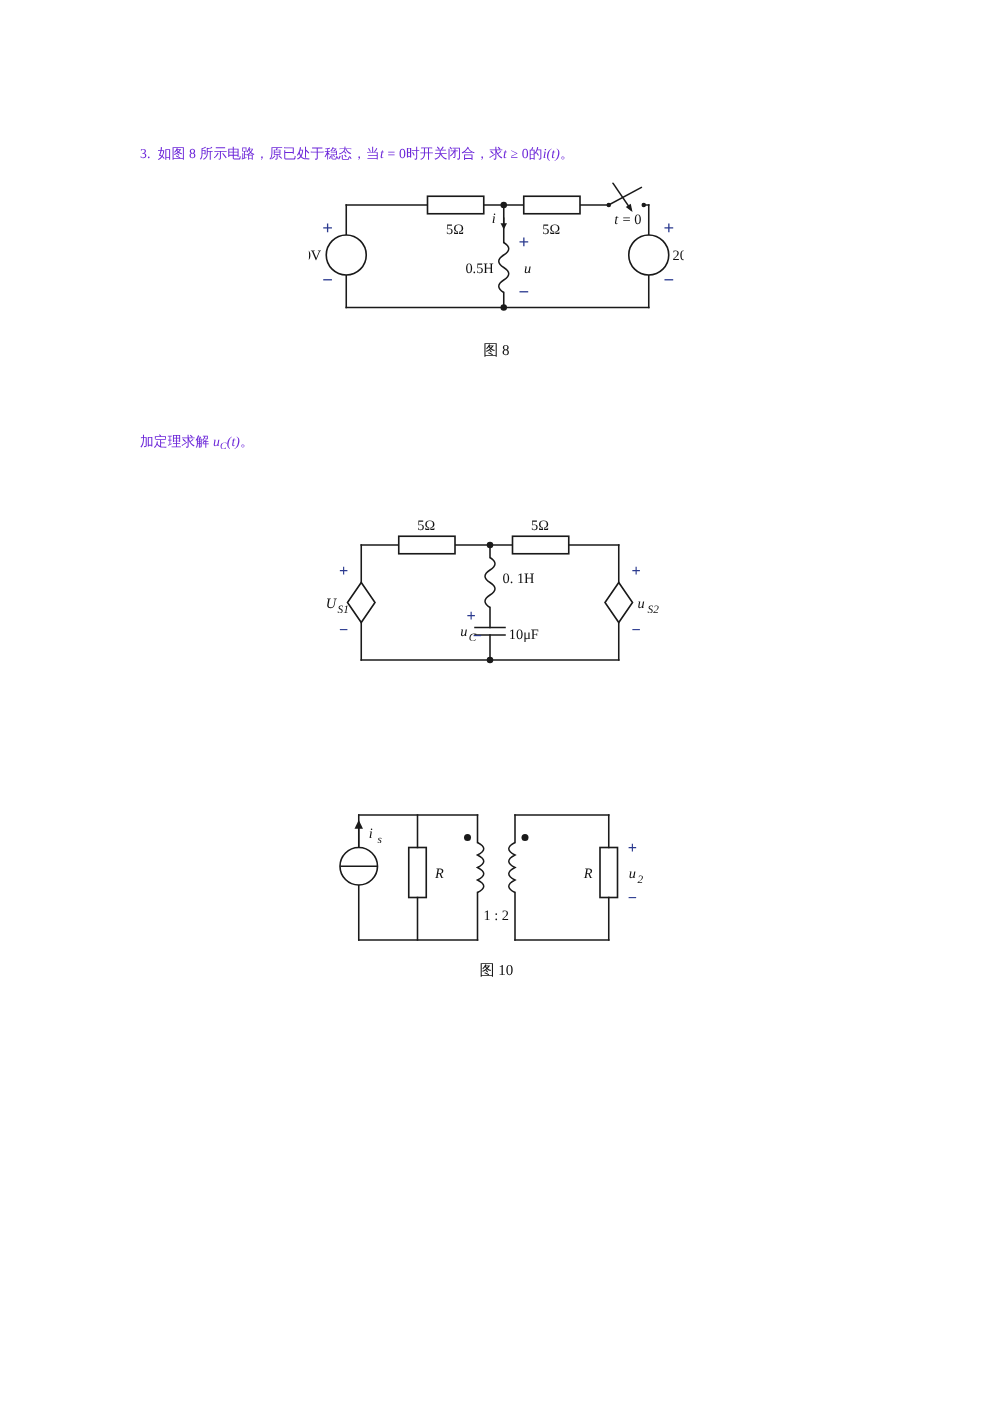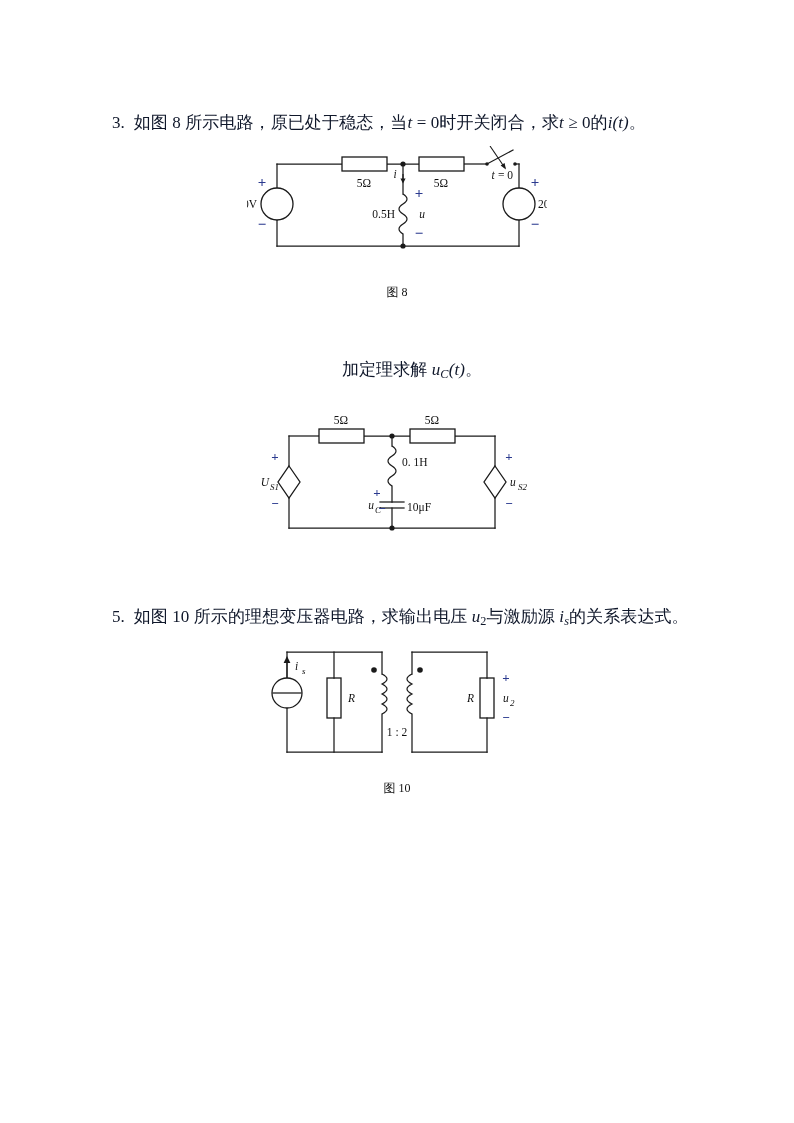--- a/index.html
+++ b/index.html
@@ -20,23 +20,23 @@
     left: 0; top: 0;
     width: 794px;
     height: 1123px;
   }
 
   
   .problem {
     position: absolute;
     left: 112px;
     width: 600px;
-    font-size: 17px;
+    font-size: 11px;
     line-height: 30px;
-    color: #0f172a;
+    color: #6d28d9;
     letter-spacing: 0.1px;
   }
   .problem .line { white-space: nowrap; }
 
   .num { font-family: "Liberation Serif", serif; }
 
   
   i.v, .mi {
     font-style: italic;
     font-family: "Liberation Serif", "DejaVu Serif", serif;
@@ -61,21 +61,21 @@
   
   .figure {
     position: absolute;
     left: 0;
     width: 794px;
     text-align: center;
   }
   .figure svg { display: block; margin: 0 auto; }
   .fig-caption {
     font-size: 12px;
-    margin-top: 14px;
+    margin-top: 2px;
     color: #111;
     font-family: "Liberation Serif", serif;
   }
 
   
   text {
     font-family: "Liberation Serif", "DejaVu Serif", serif;
     fill: #111;
   }
   .lbl      { font-size: 11.5px; }
@@ -163,21 +163,21 @@
       <path class="wire" d="M 240 18 L 266 4"></path>
       <path class="thinwire" d="M 243 0 L 258 22"></path>
       <path d="M 259 23.5 L 253.6 19.6 L 257.6 17.0 Z" fill="#1a1a1a"></path>
       <text class="lbl-it" x="246" y="33" text-anchor="middle">t</text>
       <text class="lbl" x="251" y="33" text-anchor="start"> = 0</text>
     </svg>
     <div class="fig-caption">图 8</div>
   </div>
 
   <div class="problem" style="top:327px;">
-    <div class="line" style="margin-top:28px;text-align:center;"><span>加定理求解</span>&nbsp;<i class="v">u</i><span class="sub it">C</span><i class="v">(t)</i><span>。</span></div>
+    <div class="line" style="margin-top:12px;"><span>加定理求解</span>&nbsp;<i class="v">u</i><span class="sub it">C</span><i class="v">(t)</i><span>。</span></div>
   </div>
 
   <div class="figure" style="top:414px;">
     <svg width="300" height="132" viewBox="0 0 300 132">
 
       <path class="wire" d="M 42 22 L 72 22"></path>
       <path class="wire" d="M 117 22 L 163 22"></path>
       <path class="wire" d="M 208 22 L 248 22"></path>
       <path class="wire" d="M 42 22 L 42 52"></path>
       <path class="wire" d="M 42 84 L 42 114"></path>
@@ -213,23 +213,20 @@
       <path class="wire" d="M 133 94 L 157 94"></path>
       <path class="wire" d="M 145 94 L 145 114"></path>
       <text class="lbl" x="160" y="97" text-anchor="start">10μF</text>
       <text class="lbl-it" x="127" y="95" text-anchor="end">u</text>
       <text class="lbl-sm" x="128" y="99" text-anchor="start">C</text>
       <text class="sign-sm" x="130" y="83" text-anchor="middle">+</text>
       <text class="sign-sm" x="135" y="99" text-anchor="middle">−</text>
     </svg>
   </div>
 
-  <div class="problem" style="top:602px;">
-    <div class="line"><span class="num">5.</span>&nbsp; <span>如图 10 所示的理想变压器电路，求输出电压</span>&nbsp;<i class="v">u</i><span class="sub">2</span><span>与激励源</span>&nbsp;<i class="v">i</i><span class="sub it">s</span><span>的关系表达式。</span></div>
-  </div>
 
   <div class="figure" style="top:642px;">
     <svg width="300" height="124" viewBox="0 0 300 124">
 
       <path class="wire" d="M 40 10 L 135 10"></path>
       <path class="wire" d="M 40 10 L 40 36"></path>
       <path class="wire" d="M 40 66 L 40 110"></path>
       <path class="wire" d="M 40 110 L 135 110"></path>
 
       <circle class="comp" cx="40" cy="51" r="15"></circle>

